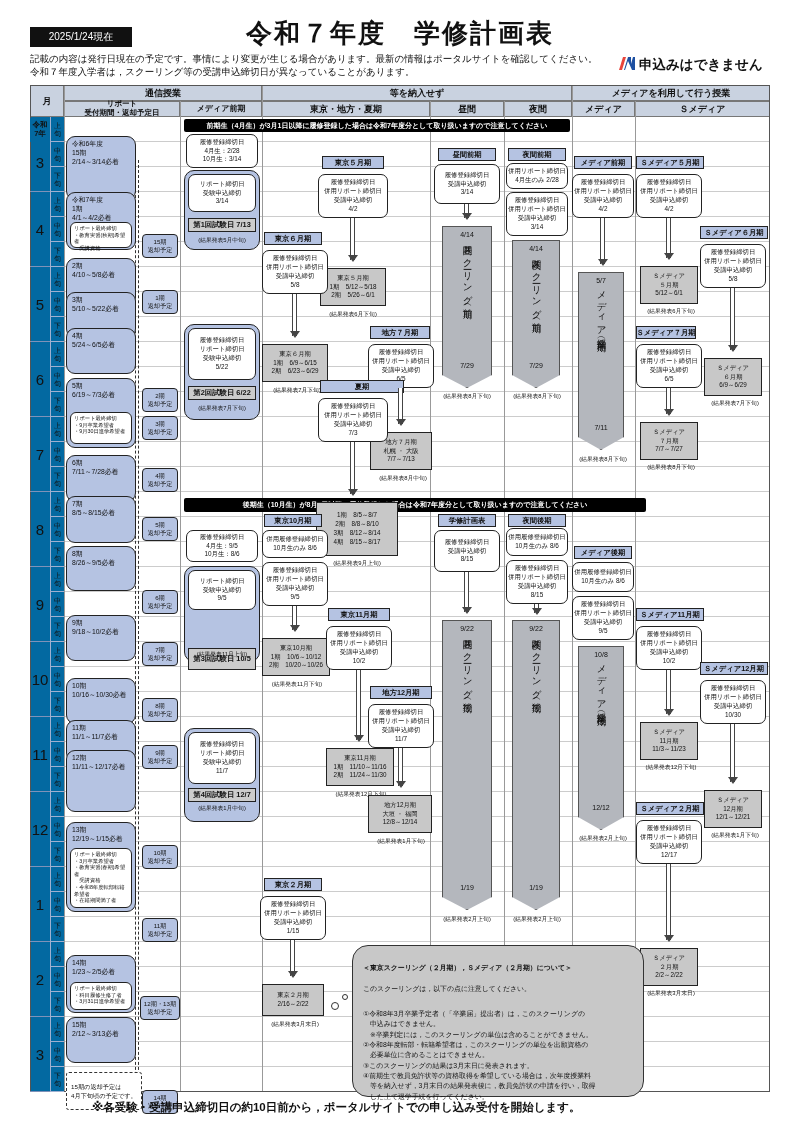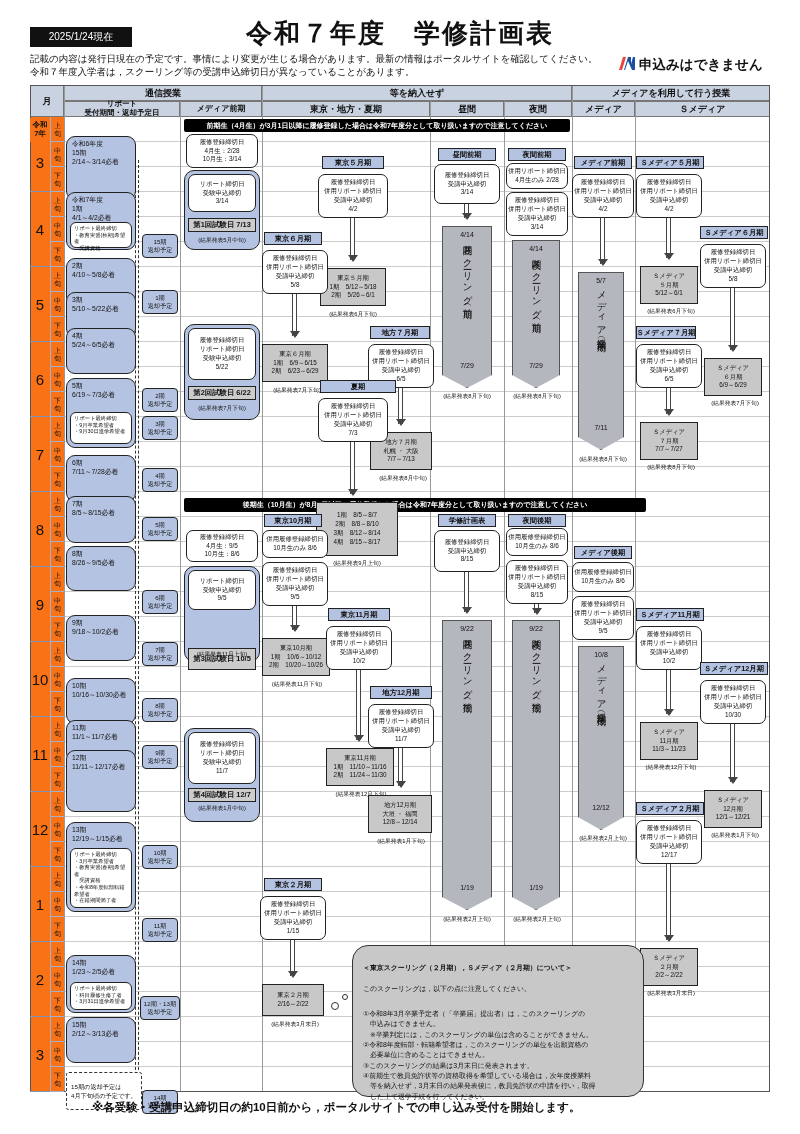--- a/index.html
+++ b/index.html
@@ -7,21 +7,21 @@
 .abs{position:absolute}
 .badge{background:#111;color:#fff;font-size:10px;display:flex;align-items:center;justify-content:center}
 .title{font-size:26px;font-weight:bold;letter-spacing:2px;text-align:center;width:100%}
 .notes{font-size:9.5px;line-height:1.35;white-space:pre-line}
 .logo{font-size:13.5px;font-weight:bold;display:flex;align-items:center;gap:3px}
 .hcell{background:#c9d2e0;border:1px solid #777;display:flex;align-items:center;justify-content:center;font-size:9px;font-weight:bold;text-align:center;line-height:1.15;white-space:pre-line}
 .tableborder{border:1.5px solid #555}
 .grid{background-image:repeating-linear-gradient(to bottom,transparent 0,transparent 24px,#ccc 24px,#ccc 25px),repeating-linear-gradient(to bottom,transparent 0,transparent 74px,#999 74px,#999 75px)}
 .vline{background:#999;width:1px}
 .vlinel{background:#aab6cf;width:1px}
-.mcolbg{background:#f97316}
+.mcolbg{background:#0369a1}
 .mnum{font-size:15px;display:flex;align-items:center;justify-content:center;border-bottom:1px solid #7f92b8}
 .m0{padding-top:16px}
 .msub{font-size:7px;line-height:1.2;text-align:center;padding-top:5px;word-break:break-all;border-bottom:1px solid #9fb0d0;border-left:1px solid #9fb0d0}
 .era{font-size:7.5px;font-weight:bold;text-align:center;line-height:1.2;white-space:pre-line;padding-top:2px}
 .banner{background:#000;color:#fff;font-size:7px;font-weight:bold;text-align:center;line-height:13px;border-radius:2px;white-space:nowrap;overflow:hidden}
 .rbox{background:#b5c3e2;border:1.3px solid #222;border-radius:9px;font-size:6.8px;line-height:1.3;padding:3px 5px;white-space:pre-line}
 .note{background:#fff;border:1px solid #222;border-radius:6px;font-size:5.3px;line-height:1.25;padding:2px 3px;white-space:pre-line}
 .ret{background:#b5c3e2;border:1px solid #222;border-radius:4px;font-size:6.2px;text-align:center;line-height:1.35;white-space:pre-line;display:flex;align-items:center;justify-content:center}
 .cont{background:#b5c3e2;border:1px solid #222;border-radius:10px}
 .wbox{background:#fff;border:1px solid #222;border-radius:7px;font-size:6.4px;text-align:center;line-height:1.4;padding:2px 1px;white-space:pre-line;display:flex;flex-direction:column;justify-content:center}
@@ -276,21 +276,21 @@
 <div class="abs cap" style="left:258px;top:386px;width:78px">(結果発表7月下旬)</div>
 <div class="abs tab" style="left:370px;top:326px;width:60px;height:13px">地方７月期</div>
 <div class="abs wbox" style="left:368px;top:344px;width:66px;height:44px">履修登録締切日
 併用リポート締切日
 受講申込締切
 6/5</div>
 <div class="abs gres" style="left:370px;top:432px;width:62px;height:38px">地方７月期
 札幌 ・ 大阪
 7/7～7/13</div>
 <div class="abs cap" style="left:364px;top:474px;width:78px">(結果発表8月中旬)</div>
-<div class="abs tab" style="left:320px;top:380px;width:76px;height:13px">夏期</div>
+<div class="abs tab" style="left:320px;top:380px;width:84px;height:13px">夏期</div>
 <div class="abs wbox" style="left:318px;top:398px;width:70px;height:44px">履修登録締切日
 併用リポート締切日
 受講申込締切
 7/3</div>
 <div class="abs gres" style="left:316px;top:502px;width:82px;height:54px">1期　8/5～8/7
 2期　8/8～8/10
 3期　8/12～8/14
 4期　8/15～8/17</div>
 <div class="abs cap" style="left:318px;top:559px;width:78px">(結果発表9月上旬)</div>
 <div class="abs tab" style="left:264px;top:514px;width:58px;height:13px">東京10月期</div>

